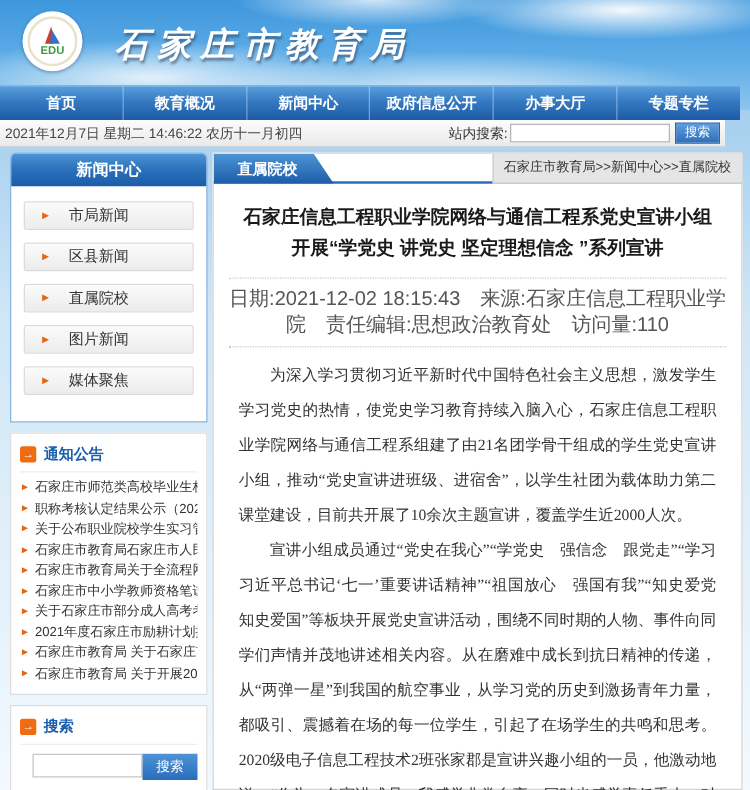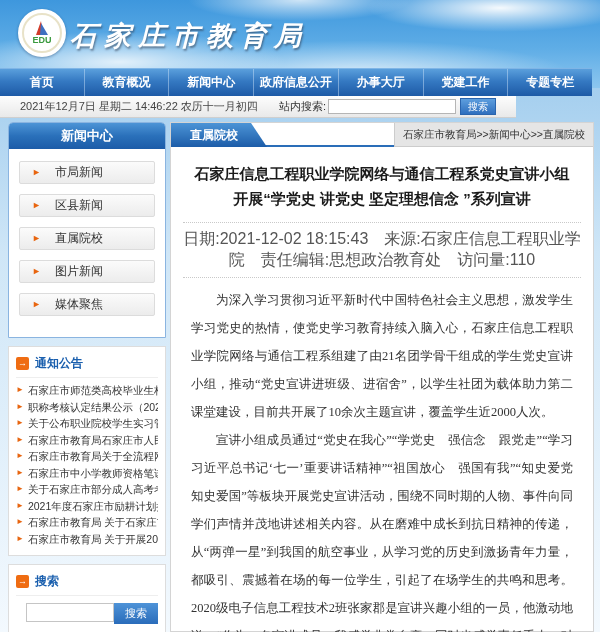--- a/index.html
+++ b/index.html
@@ -21,21 +21,21 @@
       linear-gradient(180deg,#3e97dd 0%, #5fade6 55%, #8cc6ef 100%);
     text-align: right;
   }
   .logo {
     position:absolute; left:18px; top:9px; width:48px; height:48px;
     background:#fff; border-radius:50%;
     box-shadow:0 1px 3px rgba(0,40,90,.4);
     display:flex; align-items:center; justify-content:center;
   }
   .site-title {
-    position:absolute; left:70px; top:18px;
+    position:absolute; left:92px; top:18px;
     font-size:27px; font-weight:bold; color:#fff; letter-spacing:7px;
     font-style:italic; font-family:"DejaVu Sans",sans-serif;
     text-shadow:1px 2px 2px rgba(50,60,80,.55);
   }
 
   
   .nav {
     position:absolute; left:0; top:68px; width:592px; height:28px;
     display:flex;
     background:linear-gradient(180deg,#5a9fdc 0%, #3579c2 45%, #1d5aa6 100%);
@@ -43,24 +43,24 @@
   }
   .nav-item {
     flex:1; display:flex; align-items:center; justify-content:center;
     color:#fff; font-size:12px; font-weight:bold; cursor:pointer;
     border-right:1px solid rgba(210,230,250,.45);
   }
   .nav-item:last-child { border-right:none; }
 
   
   .statusbar {
-    position:absolute; left:0; top:96px; width:516px; height:22px;
+    position:absolute; left:0; top:96px; width:580px; height:22px;
     background:linear-gradient(180deg,#fdfdfd,#e9e9e9);
     border-bottom:1px solid #cfcfcf;
-    display:flex; align-items:center; padding:0 20px;
+    display:flex; align-items:center; padding:0 4px;
     font-size:11px; color:#444;
   }
   .statusbar .spacer { flex:1; }
   .site-search-label { color:#333; margin-right:2px; }
   .site-search-input {
     width:128px; height:15px; border:1px solid #b5b5b5; background:#fff;
     font-size:10px; padding:0 3px;
   }
   .site-search-btn {
     margin-left:4px; width:36px; height:17px;
@@ -164,21 +164,20 @@
   </div>
   <div class="site-title">石家庄市教育局</div>
 </div>
 
 <div class="nav">
   <div class="nav-item">首页</div>
   <div class="nav-item">教育概况</div>
   <div class="nav-item">新闻中心</div>
   <div class="nav-item">政府信息公开</div>
   <div class="nav-item">办事大厅</div>
-  <div class="nav-item">党建工作</div>
   <div class="nav-item">专题专栏</div>
 </div>
 
 <div class="statusbar">
   <span>2021年12月7日 星期二 14:46:22 农历十一月初四</span>
   <span class="spacer"></span>
   <span class="site-search-label">站内搜索:</span>
   <input class="site-search-input" type="text" style="">
   <div class="site-search-btn">搜索</div>
 </div>

